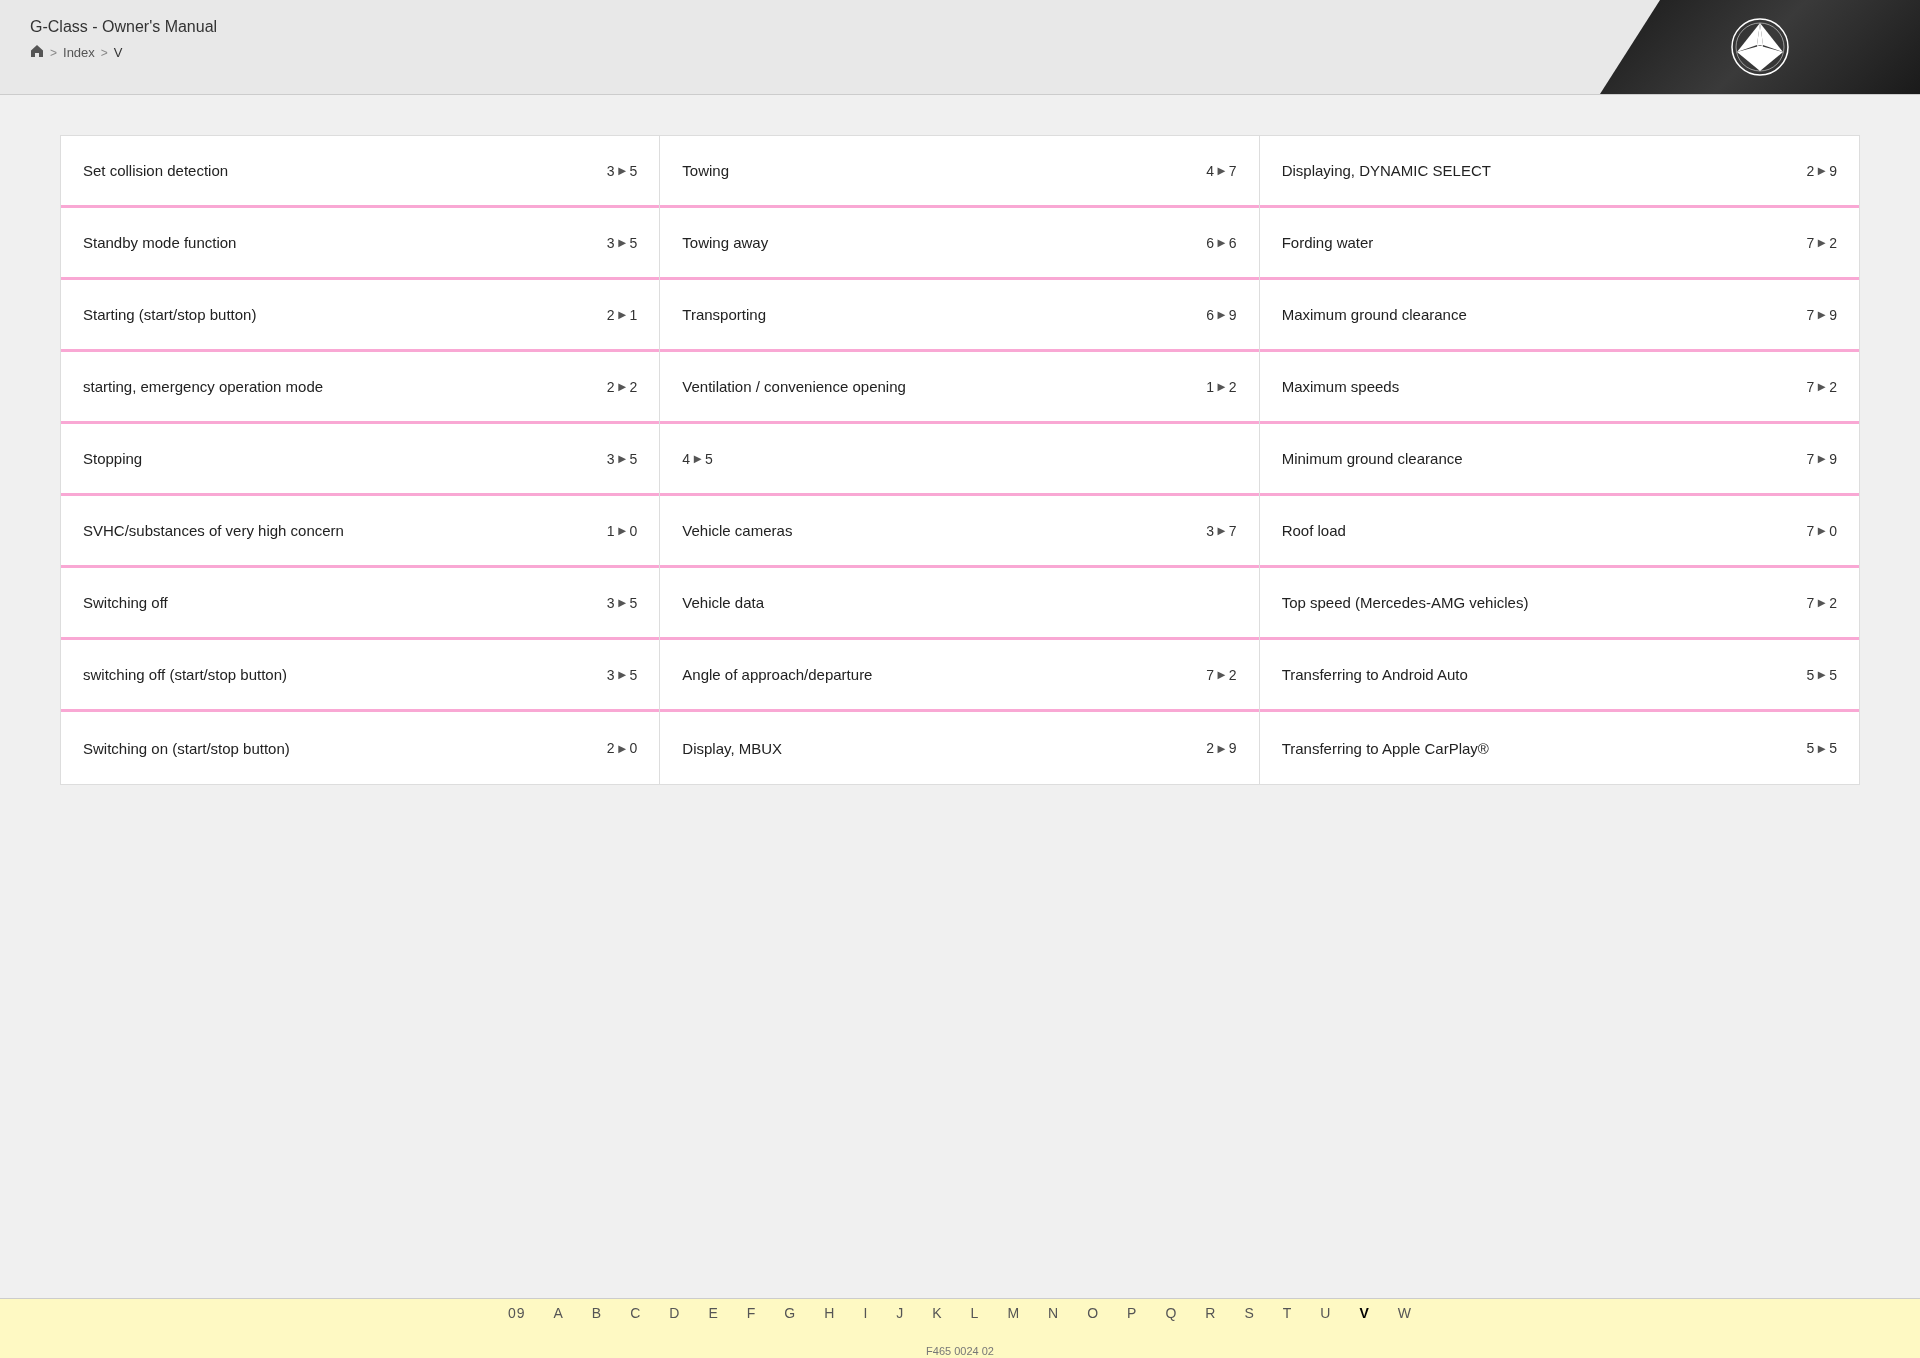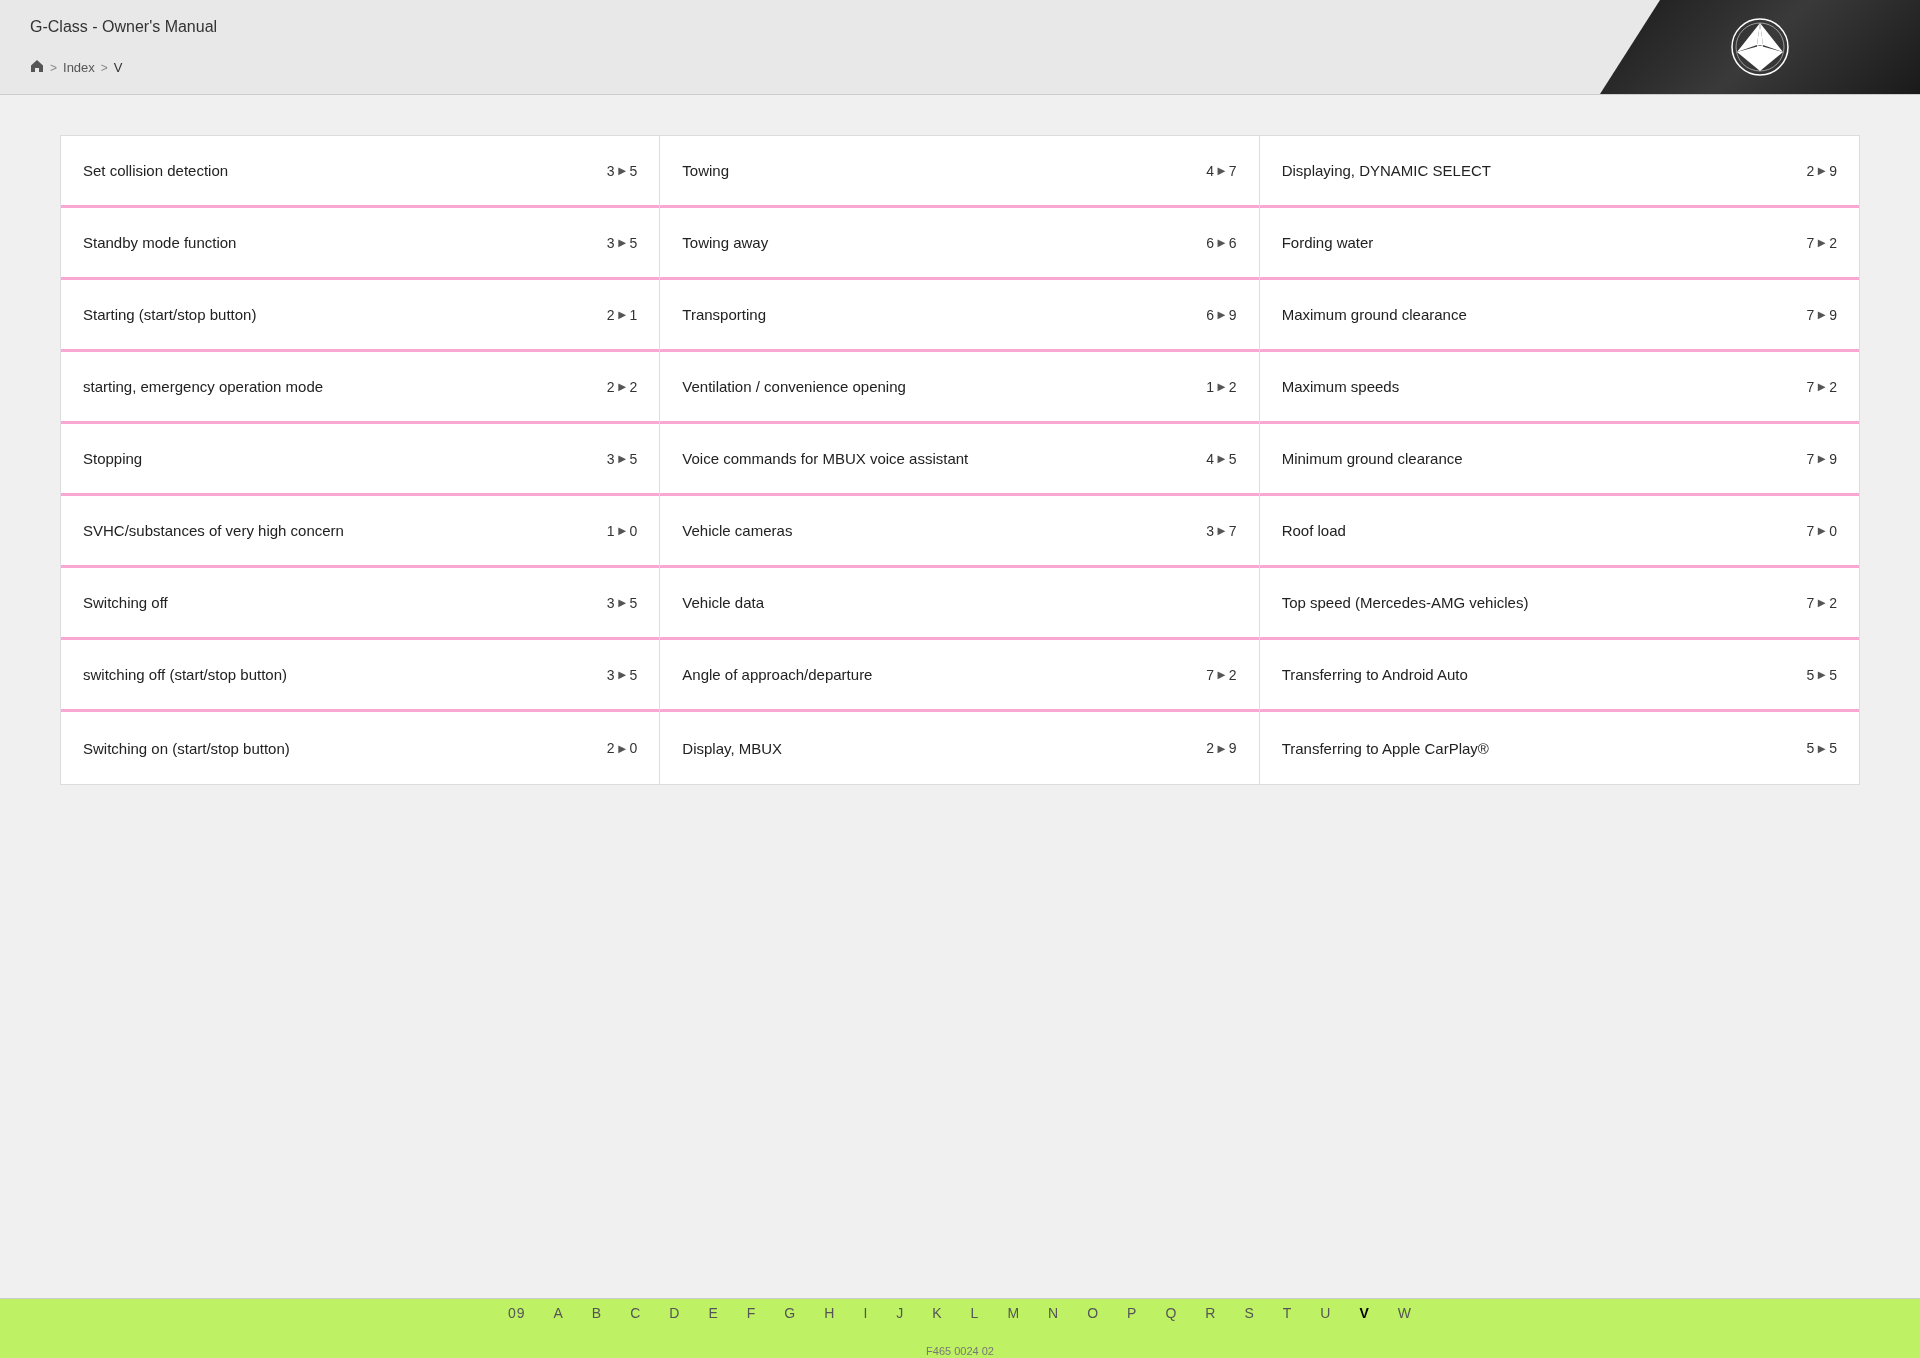--- a/index.html
+++ b/index.html
@@ -18,21 +18,21 @@
       align-items: stretch;
       background: #e8e8e8;
       height: 95px;
       border-bottom: 1px solid #ccc;
     }
     .header-left {
       flex: 1;
       padding: 18px 30px;
       display: flex;
       flex-direction: column;
-      justify-content: space-between;
+      justify-content: flex-start;
     }
     .header-title {
       font-size: 16px;
       font-weight: normal;
       color: #333;
       margin-bottom: 8px;
     }
     .breadcrumb {
       display: flex;
       align-items: center;
@@ -115,21 +115,21 @@
       color: #555;
       font-size: 13px;
     }
 
     
     .footer {
       position: fixed;
       bottom: 0;
       left: 0;
       right: 0;
-      background: #bef264;
+      background: #fef9c3;
       border-top: 1px solid #ccc;
       height: 60px;
       display: flex;
       flex-direction: column;
       align-items: center;
       justify-content: center;
     }
     .alpha-nav {
       display: flex;
       align-items: center;
@@ -290,21 +290,20 @@
         </div>
         <div class="index-row">
           <span class="row-label">Ventilation / convenience opening</span>
           <span class="row-page">
             <span class="page-num">1</span>
             <span class="arrow-icon">►</span>
             <span class="page-num">2</span>
           </span>
         </div>
         <div class="index-row">
-          <span class="row-label">Voice commands for MBUX voice assistant</span>
           <span class="row-page">
             <span class="page-num">4</span>
             <span class="arrow-icon">►</span>
             <span class="page-num">5</span>
           </span>
         </div>
         <div class="index-row">
           <span class="row-label bold">Vehicle cameras</span>
           <span class="row-page">
             <span class="page-num">3</span>

